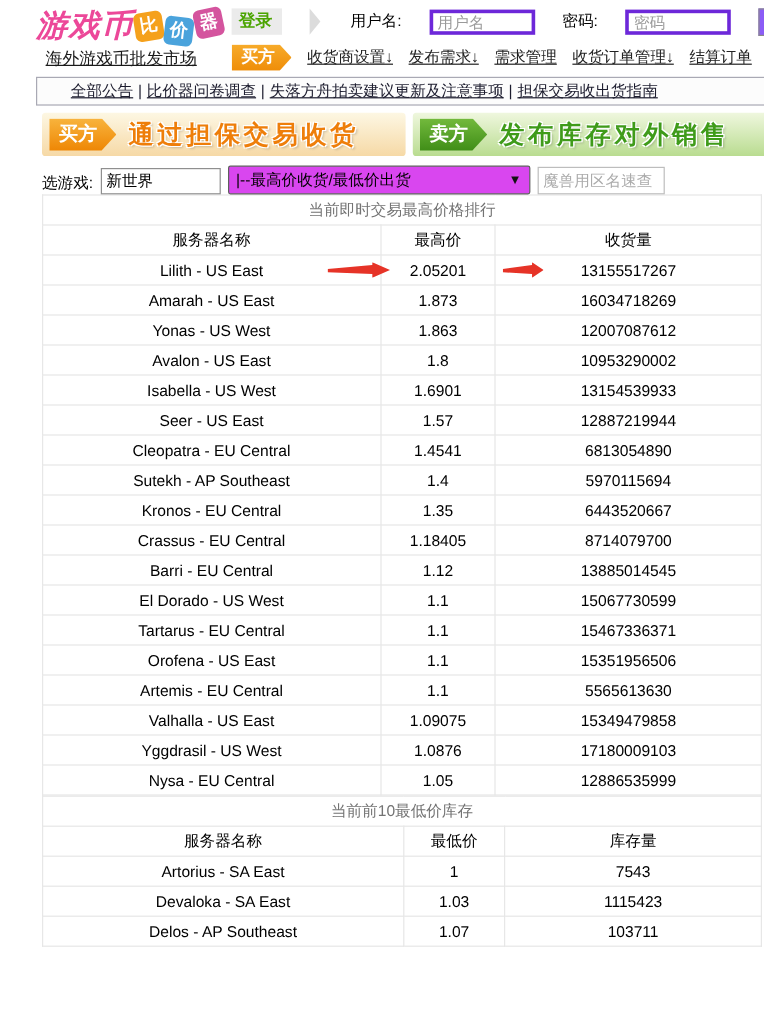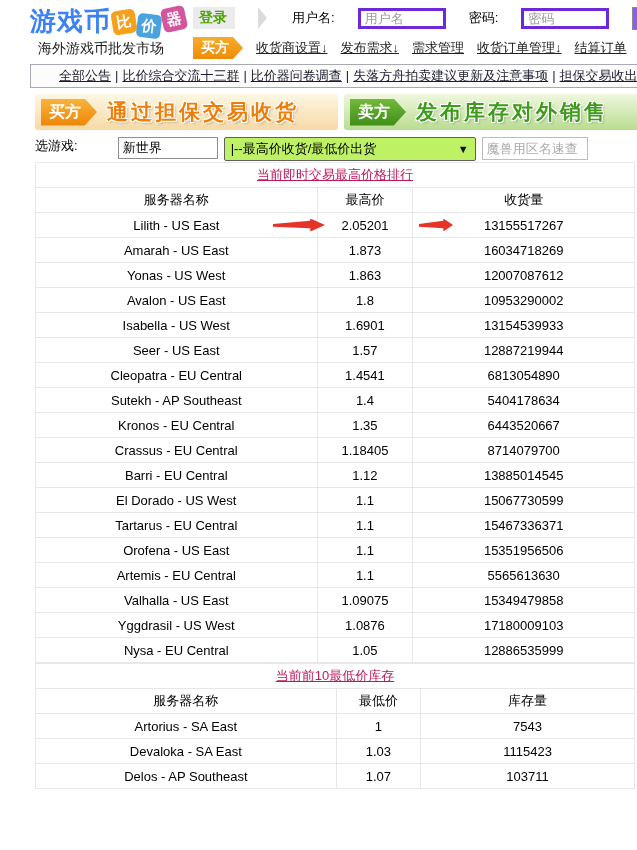--- a/index.html
+++ b/index.html
@@ -3,27 +3,27 @@
 <meta charset="utf-8">
 <style>
   * { margin:0; padding:0; box-sizing:border-box; }
   html,body { width:637px; height:850px; overflow:hidden; background:#fff;
     font-family:"Liberation Sans","DejaVu Sans",sans-serif; color:#000; }
   a { color:#222; text-decoration:underline; cursor:pointer; }
 
   
   .header { position:relative; height:60px; }
   .logo { position:absolute; left:30px; top:4px; white-space:nowrap; }
-  .logo-main { font-size:26px; font-weight:bold; color:#3b82f6; letter-spacing:1px; vertical-align:middle;}
+  .logo-main { font-size:26px; font-weight:bold; color:#ec4899; letter-spacing:1px; vertical-align:middle;font-style:italic;}
   .tile { display:inline-block; width:24px; height:24px; line-height:24px; text-align:center;
           color:#fff; font-weight:bold; font-size:15px; border-radius:5px; vertical-align:middle; margin-left:1px;}
   .tile1 { background:#f5a11c; transform:rotate(-9deg); }
   .tile2 { background:#4aa3dc; transform:rotate(7deg); margin-top:8px;}
   .tile3 { background:#d4549e; transform:rotate(-12deg); margin-top:-6px;}
-  .logo-sub { position:absolute; left:38px; top:40px; font-size:14px; color:#1a1a1a; }
+  .logo-sub { position:absolute; left:38px; top:40px; font-size:14px; color:#1a1a1a;text-decoration:underline; }
 
   .login-area { position:absolute; left:193px; top:6px; width:444px; }
   .login-row { display:flex; align-items:center; gap:23px; height:24px; font-size:13px; white-space:nowrap; }
   .badge-login { background:#ebebeb; color:#4aa400; font-weight:bold; font-size:14px;
                  padding:2px 8px 2px 6px; position:relative; }
   .chev { width:0; height:0; border-left:9px solid #dcdcdc; border-top:11px solid transparent;
           border-bottom:11px solid transparent; margin-right:2px;}
   .login-row input { width:88px; height:21px; border:3px solid #6d28d9; font-size:13px; padding:0 4px;
                      font-family:inherit; }
   .login-row input::placeholder { color:#9a9a9a; }
@@ -49,33 +49,33 @@
   .banner-badge { color:#fff; font-weight:bold; font-size:16px; padding:3px 16px 3px 8px;
                   clip-path:polygon(0 0,78% 0,100% 50%,78% 100%,0 100%); }
   .banner-badge.buy { background:linear-gradient(#f8b33c,#ee8604); }
   .banner-badge.sell { background:linear-gradient(#72b93c,#3f8d17); }
   .banner-text { font-size:21px; font-weight:bold; letter-spacing:3px;
      text-shadow:-1px -1px 0 #fff,1px -1px 0 #fff,-1px 1px 0 #fff,1px 1px 0 #fff,2px 2px 2px rgba(0,0,0,.18); }
   .banner-buy .banner-text { color:#ee7e0a; }
   .banner-sell .banner-text { color:#3f9b1a; }
 
   
-  .filters { margin:7px 0 0 35px; display:flex; align-items:flex-start; gap:6px; font-size:13px; height:25px;}
-  .filters input.game { width:100px; height:22px; border:1px solid #8f8f8f; font-size:13px; padding:0 4px; font-family:inherit;margin-left:34px;}
+  .filters { margin:7px 0 0 35px; display:flex; align-items:flex-end; gap:6px; font-size:13px; height:25px;}
+  .filters input.game { width:100px; height:22px; border:1px solid #8f8f8f; font-size:13px; padding:0 4px; font-family:inherit;}
   .mode-select { width:252px; height:24px; border:1px solid #5f5f5f; border-radius:2px; display:flex;
-                 align-items:center; justify-content:space-between; padding:0 6px; cursor:pointer; background:#bef264;}
+                 align-items:center; justify-content:space-between; padding:0 6px; cursor:pointer; background:#d946ef;}
   .mode-select .caret { font-size:11px; color:#111; }
   .filters input.quick { width:106px; height:23px; border:1px solid #bdbdbd; font-size:13px; padding:0 4px; font-family:inherit;}
   .filters input.quick::placeholder { color:#ababab; }
 
   
   .ptable { margin-left:35px; width:600px; border-collapse:collapse; font-size:13px; table-layout:fixed; }
   .ptable td, .ptable th { border:1px solid #e7e7e7; height:25px; text-align:center; font-weight:normal;
                            position:relative; padding:0; overflow:visible; }
-  .ptable .title-cell { font-size:13px; color:#be185d;text-decoration:underline; }
+  .ptable .title-cell { font-size:13px; color:#737373; }
   .t1 col.c1{width:47%} .t1 col.c2{width:16%} .t1 col.c3{width:37%}
   .t2 col.c1{width:50.2%} .t2 col.c2{width:14.1%} .t2 col.c3{width:35.7%}
 
   .red-arrow { position:absolute; top:50%; transform:translateY(-50%); height:13px; pointer-events:none; }
   .red-arrow svg { width:100%; height:100%; display:block; }
   .arrow-a { left:-45px; width:52px; }
   .arrow-b { left:6px;  width:34px; }
   .arrow-c { left:-48px; width:64px; }
 </style>
 </head>
@@ -105,21 +105,20 @@
       <a>发布需求↓</a>
       <a>需求管理</a>
       <a>收货订单管理↓</a>
       <a>结算订单</a>
     </div>
   </div>
 </div>
 
 <div class="navbar">
   <a>全部公告</a>
-  <a>比价综合交流十三群</a>
   <a>比价器问卷调查</a>
   <a>失落方舟拍卖建议更新及注意事项</a>
   <a>担保交易收出货指南</a>
 
 </div>
 
 <div class="banners">
   <div class="banner banner-buy">
     <span class="banner-badge buy">买方</span>
     <span class="banner-text">通过担保交易收货</span>
@@ -196,21 +195,21 @@
         <td><span>12887219944</span></td>
       </tr>
       <tr>
         <td><span>Cleopatra - EU Central</span></td>
         <td><span>1.4541</span></td>
         <td><span>6813054890</span></td>
       </tr>
       <tr>
         <td><span>Sutekh - AP Southeast</span></td>
         <td><span>1.4</span></td>
-        <td><span>5404178634</span></td>
+        <td><span>5970115694</span></td>
       </tr>
       <tr>
         <td><span>Kronos - EU Central</span></td>
         <td><span>1.35</span></td>
         <td><span>6443520667</span></td>
       </tr>
       <tr>
         <td><span>Crassus - EU Central</span></td>
         <td><span>1.18405</span></td>
         <td><span>8714079700</span></td>

